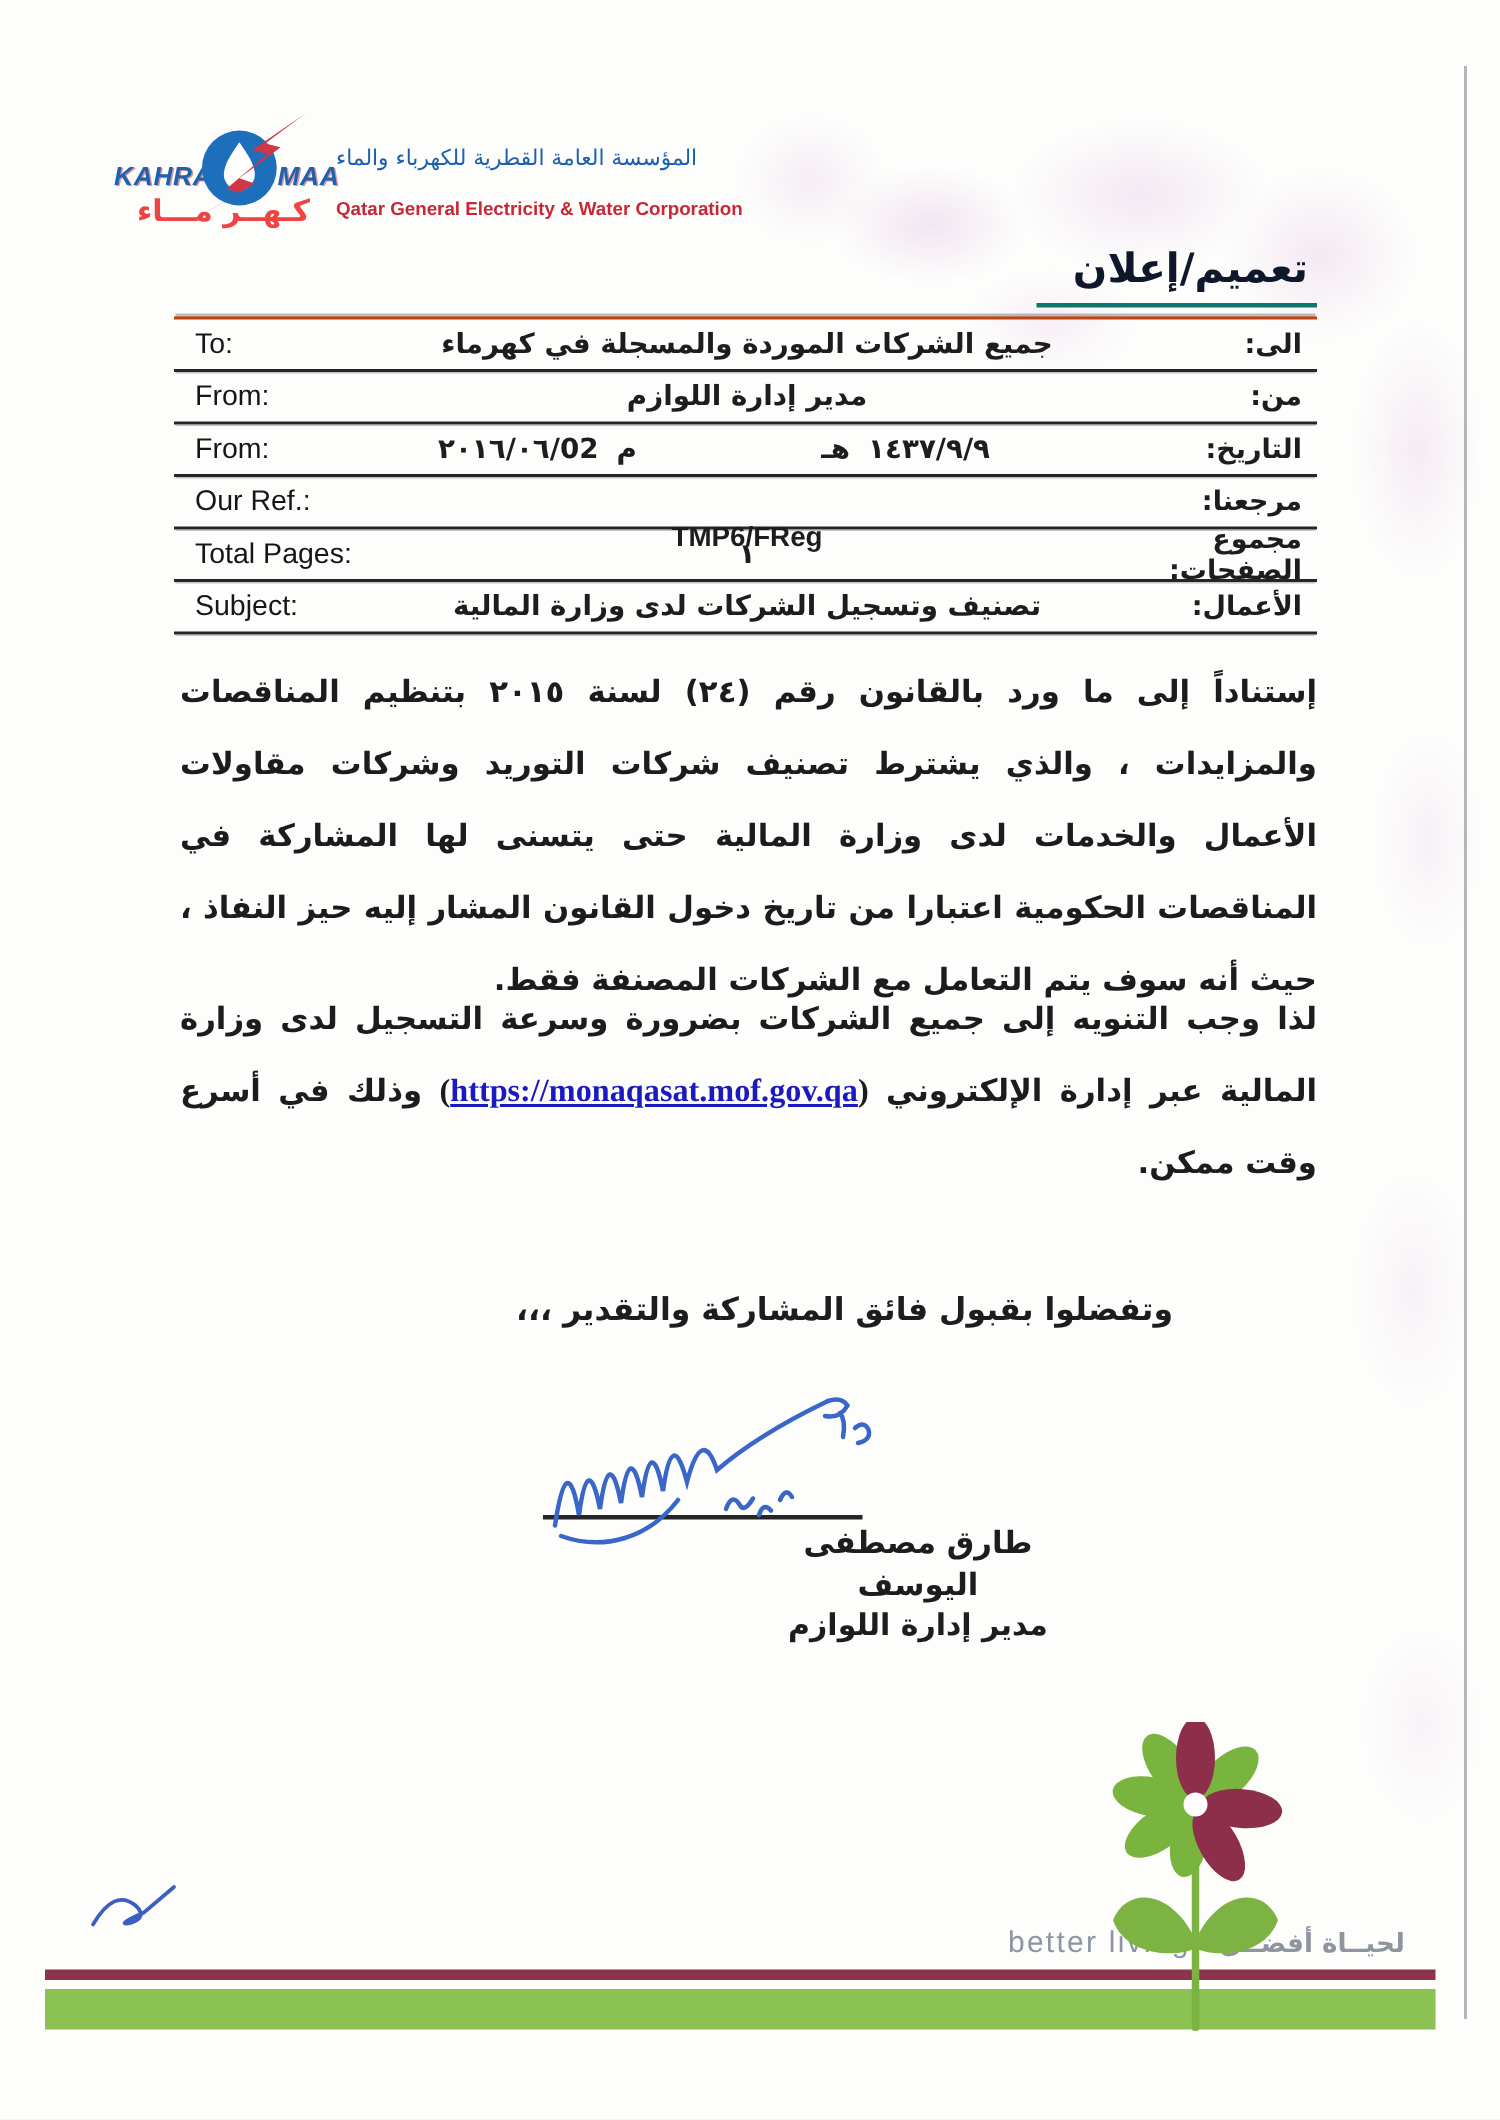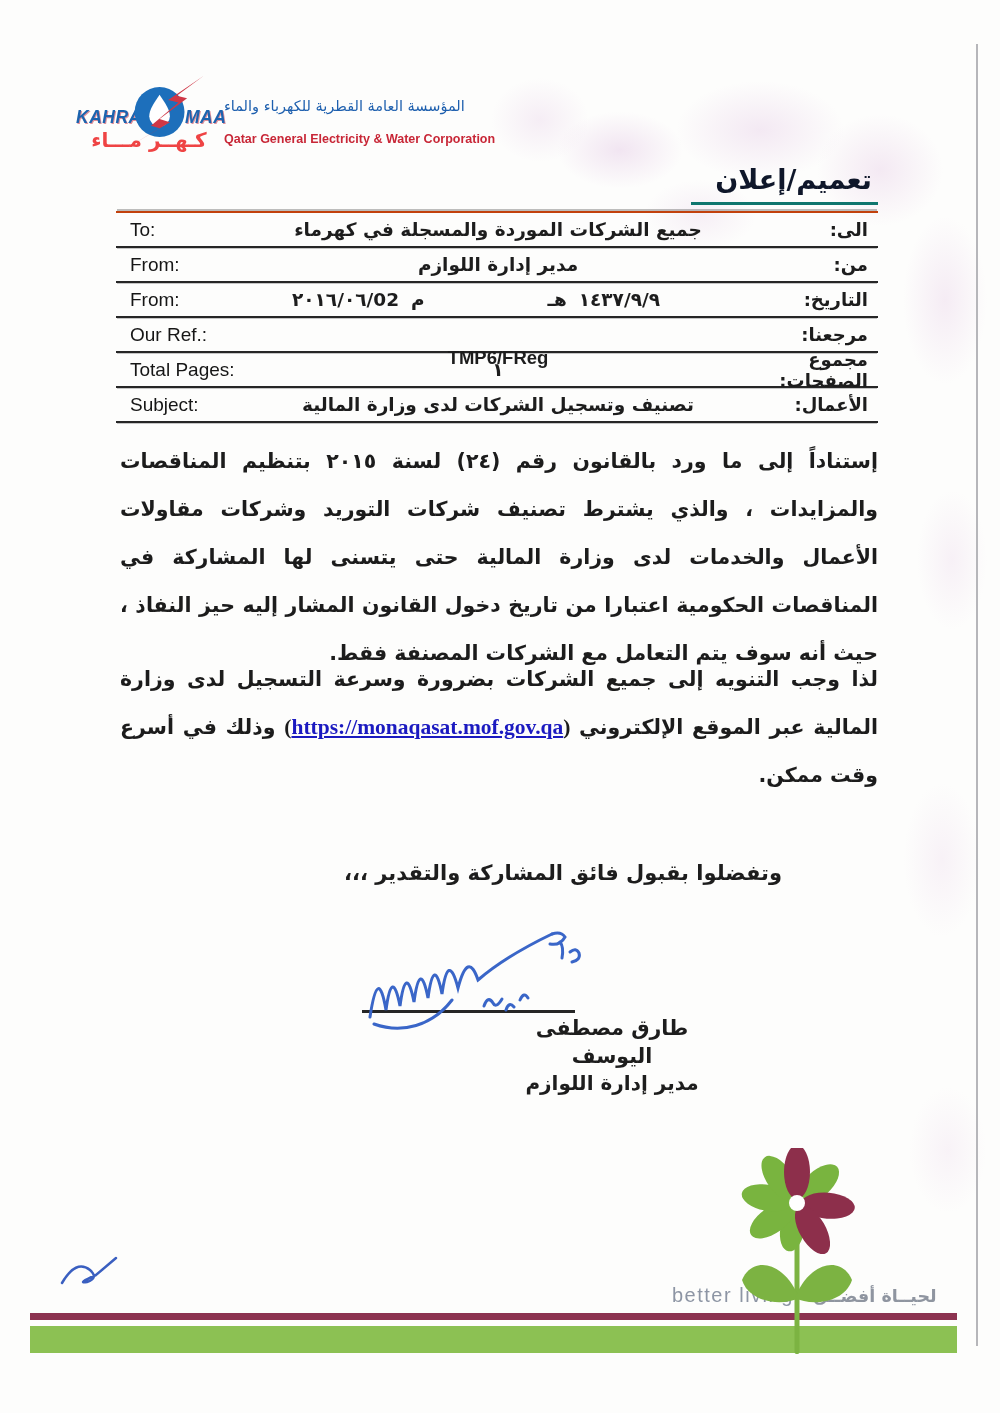--- a/index.html
+++ b/index.html
@@ -135,21 +135,21 @@
       <div class="c-ar">مجموع الصفحات:</div>
     </div>
     <div class="t-row">
       <div class="c-en">Subject:</div>
       <div class="c-val">تصنيف وتسجيل الشركات لدى وزارة المالية</div>
       <div class="c-ar">الأعمال:</div>
     </div>
   </div>
 
   <p class="para p1">إستناداً إلى ما ورد بالقانون رقم (٢٤) لسنة ٢٠١٥ بتنظيم المناقصات والمزايدات ، والذي يشترط تصنيف شركات التوريد وشركات مقاولات الأعمال والخدمات لدى وزارة المالية حتى يتسنى لها المشاركة في المناقصات الحكومية اعتبارا من تاريخ دخول القانون المشار إليه حيز النفاذ ، حيث أنه سوف يتم التعامل مع الشركات المصنفة فقط.</p>
-  <p class="para p2"><span>لذا وجب التنويه إلى جميع الشركات بضرورة وسرعة التسجيل لدى وزارة المالية عبر الموقع الإلكتروني </span><span class="urlwrap"><span>(</span><a class="link">https://monaqasat.mof.gov.qa</a><span>)</span></span><span> وذلك في أسرع وقت ممكن.</span></p>
+  <p class="para p2"><span>لذا وجب التنويه إلى جميع الشركات بضرورة وسرعة التسجيل لدى وزارة المالية عبر إدارة الإلكتروني </span><span class="urlwrap"><span>(</span><a class="link">https://monaqasat.mof.gov.qa</a><span>)</span></span><span> وذلك في أسرع وقت ممكن.</span></p>
 
   <div class="closing">وتفضلوا بقبول فائق المشاركة والتقدير ،،،</div>
 
   <svg class="sig-svg" viewBox="0 0 252 112">
     <g fill="none" stroke="#3a66c8" stroke-width="3" stroke-linecap="round">
       <path d="M14,97 Q22,44 30,90 Q36,46 44,86 Q50,42 58,82 Q64,38 72,78 Q78,34 86,74 Q92,30 102,68 Q112,30 122,60 Q150,36 196,14"></path>
       <path d="M196,14 q9,-3 13,3 q-5,9 -15,7"></path>
       <path d="M96,80 C76,106 46,114 18,104"></path>
       <path d="M128,86 q4,-11 9,-3 q3,6 9,-4"></path>
       <path d="M150,90 q3,-9 8,-3"></path>

